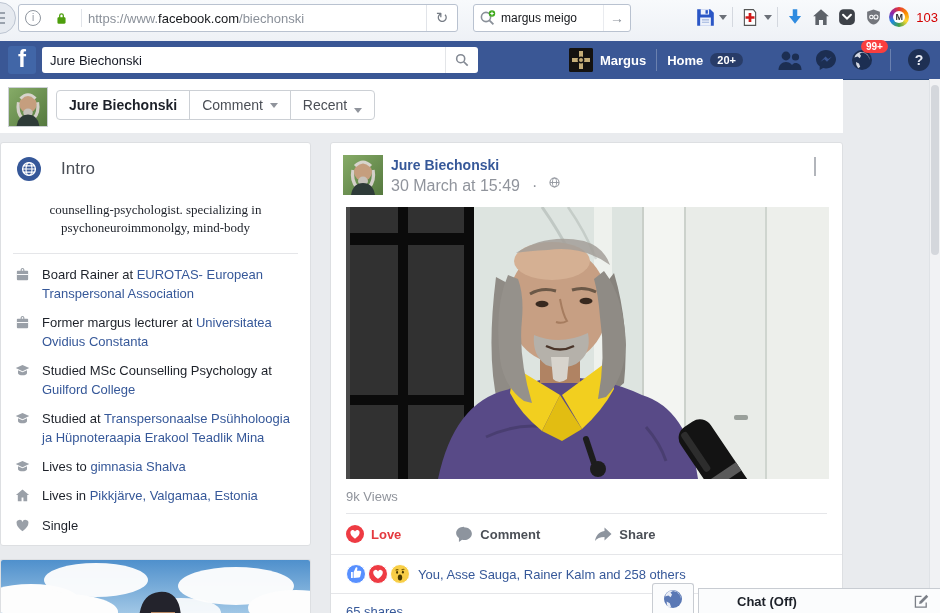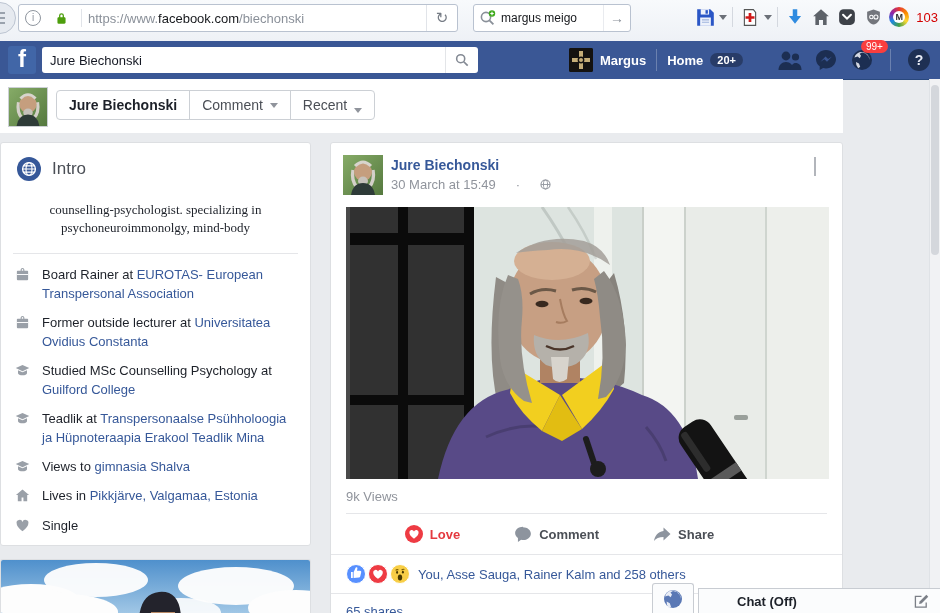--- a/index.html
+++ b/index.html
@@ -55,57 +55,57 @@
   .fb-search .sbtn{width:32px;height:100%;border-left:1px solid #e3e5e8;display:flex;align-items:center;justify-content:center;cursor:pointer;}
   .fbnav-right{position:absolute;right:0;top:0;height:38px;display:flex;align-items:center;}
   .nav-avatar{width:24px;height:24px;border-radius:2px;background:#101010;position:relative;margin-right:7px;cursor:pointer;overflow:hidden;}
   .nav-name{color:#fff;font-weight:bold;font-size:13px;cursor:pointer;}
   .nav-sep{width:1px;height:22px;background:rgba(255,255,255,.25);margin:0 10px;}
   .nav-home{color:#fff;font-weight:bold;font-size:13px;cursor:pointer;}
   .nav-badge{background:rgba(0,0,0,.30);color:#fff;font-size:11px;font-weight:bold;border-radius:9px;
     padding:1px 7px;margin-left:7px;cursor:pointer;}
   .nav-ic{width:26px;height:26px;margin:0 5px;position:relative;display:flex;align-items:center;justify-content:center;cursor:pointer;}
   .red-badge{position:absolute;top:-7px;left:12px;background:#fa3e3e;color:#fff;font-size:10px;
-    font-weight:normal;border-radius:8px;padding:1px 5px;line-height:11px;}
+    font-weight:bold;border-radius:8px;padding:1px 5px;line-height:11px;}
   .help-circ{width:22px;height:22px;border-radius:50%;background:#1e3053;color:#e8ecf5;font-weight:bold;
     font-size:14px;text-align:center;line-height:22px;}
 
   
   #band{position:absolute;left:0;top:79px;width:843px;height:54px;background:#fff;}
   .band-avatar{position:absolute;left:8px;top:8px;width:38px;height:38px;border:1px solid #ccd0d5;cursor:pointer;}
   .segmented{position:absolute;left:56px;top:11px;display:flex;border:1px solid #ccd0d5;border-radius:4px;background:#fff;overflow:hidden;}
   .seg{padding:6px 12px;font-size:14px;color:#4b4f56;border-right:1px solid #ccd0d5;cursor:pointer;display:flex;align-items:center;gap:7px;}
   .seg:last-child{border-right:0;align-items:flex-end;}
   .seg.name{font-weight:bold;color:#1d2129;}
   .seg .caret-down{border-top-color:#90949c;}
 
   
   .card{position:absolute;background:#fff;border:1px solid #dddfe2;border-radius:3px;box-sizing:border-box;}
   #introcard{left:0;top:142px;width:311px;height:404px;overflow:hidden;}
-  .intro-head{display:flex;align-items:center;gap:11px;padding:14px 16px 6px;}
+  .intro-head{display:flex;align-items:center;gap:20px;padding:14px 16px 6px;}
   .intro-globe{width:24px;height:24px;border-radius:50%;background:#365899;display:flex;align-items:center;justify-content:center;}
   .intro-title{font-size:17px;color:#4b4f56;}
   .intro-bio{font-size:13px;color:#1d2129;text-align:center;padding:14px 20px 16px;line-height:1.4;font-family:Liberation Serif, serif;}
   .intro-divider{border-top:1px solid #e5e6e9;margin:0 12px 12px;}
   .intro-item{display:flex;padding:0 14px 11px;gap:11px;font-size:13px;line-height:1.42;color:#1d2129;}
   .ii-icon{flex:0 0 16px;padding-top:1px;}
   .ii-text a{color:#365899;}
   #photocard{left:0;top:559px;width:311px;height:60px;overflow:hidden;border-bottom:0;}
 
   
   #postcard{left:330px;top:142px;width:513px;height:478px;}
   .post-head{display:flex;padding:12px;position:relative;}
   .post-avatar{width:40px;height:40px;margin-right:8px;cursor:pointer;}
   .post-author{font-size:14px;font-weight:bold;color:#365899;margin-top:2px;cursor:pointer;}
-  .post-meta{font-size:13px;color:#90949c;margin-top:4px;display:flex;align-items:center;gap:20px;}
+  .post-meta{font-size:16px;color:#90949c;margin-top:4px;display:flex;gap:12px;}
   .post-chevron{position:absolute;right:14px;top:14px;width:14px;height:14px;cursor:pointer;}
   .chev{width:8px;height:8px;border-right:2px solid #b2b5bb;border-bottom:2px solid #b2b5bb;transform:rotate(45deg);margin:1px auto;}
   .video-wrap{margin:0 15px;cursor:pointer;}
   .views-row{margin:0 15px;padding:10px 0 9px;border-bottom:1px solid #e5e6e9;font-size:13px;color:#90949c;}
-  .actions{display:flex;align-items:center;padding:6px 15px;height:28px;justify-content:center;}
+  .actions{display:flex;align-items:center;padding:6px 15px;height:28px;}
   .action{display:flex;align-items:center;gap:7px;font-size:13px;font-weight:bold;color:#4b4f56;margin-right:54px;cursor:pointer;}
   .action.love{color:#e4393f;}
   .post-sep{border-top:1px solid #e5e6e9;}
   .reactions{display:flex;align-items:center;padding:9px 15px;}
   .rx{width:18px;height:18px;border-radius:50%;margin-right:2px;border:1px solid #fff;box-sizing:content-box;cursor:pointer;}
   .rx-text{font-size:13px;color:#365899;margin-left:6px;cursor:pointer;}
   .shares-row{padding:10px 15px;font-size:13px;color:#365899;}
 
   
   #scrollbar{position:absolute;right:0;top:79px;width:10px;height:534px;background:#f1f2f4;border-left:1px solid #dfe2e6;z-index:5;}
@@ -315,45 +315,45 @@
       </span>
     <span class="ii-text"><span>Board Rainer at </span><a>EUROTAS- European Transpersonal Association</a></span>
   </div>
   <div class="intro-item">
     <span class="ii-icon">
         <svg width="15" height="15" viewBox="0 0 16 16">
           <path fill="#9aa0a8" d="M6 4V3c0-1.1.9-2 2-2s2 .9 2 2v1h3.2c.5 0 .8.3.8.8V13c0 .6-.4 1-1 1H3c-.6 0-1-.4-1-1V4.8c0-.5.3-.8.8-.8H6zm1.2 0h1.6V3a.8.8 0 00-1.6 0v1z"></path>
           <path stroke="#fff" stroke-width="1" d="M2 8h12"></path>
         </svg>
       </span>
-    <span class="ii-text"><span>Former outside lecturer at </span><a>Universitatea Ovidius Constanta</a></span>
+    <span class="ii-text"><span>Former margus lecturer at </span><a>Universitatea Ovidius Constanta</a></span>
   </div>
   <div class="intro-item">
     <span class="ii-icon">
         <svg width="15" height="15" viewBox="0 0 16 16">
           <path fill="#9aa0a8" d="M8 2L.8 5.4 8 8.8l7.2-3.4L8 2zM3.2 7.6v3.2C3.2 12 5.3 13 8 13s4.8-1 4.8-2.2V7.6L8 9.9 3.2 7.6z"></path>
         </svg>
       </span>
     <span class="ii-text"><span>Studied MSc Counselling Psychology at </span><a>Guilford College</a></span>
   </div>
   <div class="intro-item">
     <span class="ii-icon">
         <svg width="15" height="15" viewBox="0 0 16 16">
           <path fill="#9aa0a8" d="M8 2L.8 5.4 8 8.8l7.2-3.4L8 2zM3.2 7.6v3.2C3.2 12 5.3 13 8 13s4.8-1 4.8-2.2V7.6L8 9.9 3.2 7.6z"></path>
         </svg>
       </span>
-    <span class="ii-text"><span>Teadlik at </span><a>Transpersonaalse Psühholoogia ja Hüpnoteraapia Erakool Teadlik Mina</a></span>
+    <span class="ii-text"><span>Studied at </span><a>Transpersonaalse Psühholoogia ja Hüpnoteraapia Erakool Teadlik Mina</a></span>
   </div>
   <div class="intro-item">
     <span class="ii-icon">
         <svg width="15" height="15" viewBox="0 0 16 16">
           <path fill="#9aa0a8" d="M8 2L.8 5.4 8 8.8l7.2-3.4L8 2zM3.2 7.6v3.2C3.2 12 5.3 13 8 13s4.8-1 4.8-2.2V7.6L8 9.9 3.2 7.6z"></path>
         </svg>
       </span>
-    <span class="ii-text"><span>Views to </span><a>gimnasia Shalva</a></span>
+    <span class="ii-text"><span>Lives to </span><a>gimnasia Shalva</a></span>
   </div>
   <div class="intro-item">
     <span class="ii-icon">
         <svg width="15" height="15" viewBox="0 0 16 16">
           <path fill="#9aa0a8" d="M8 1.5l7 6h-2V14h-4v-4H7v4H3V7.5H1z"></path>
         </svg>
       </span>
     <span class="ii-text"><span>Lives in </span><a>Pikkjärve, Valgamaa, Estonia</a></span>
   </div>
   <div class="intro-item">

